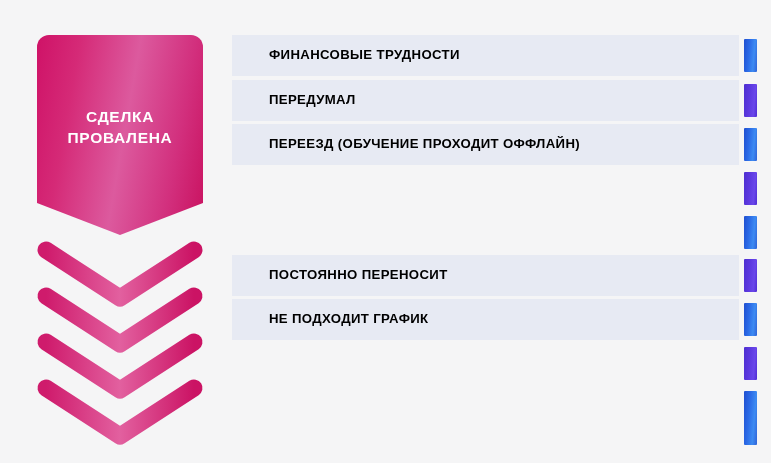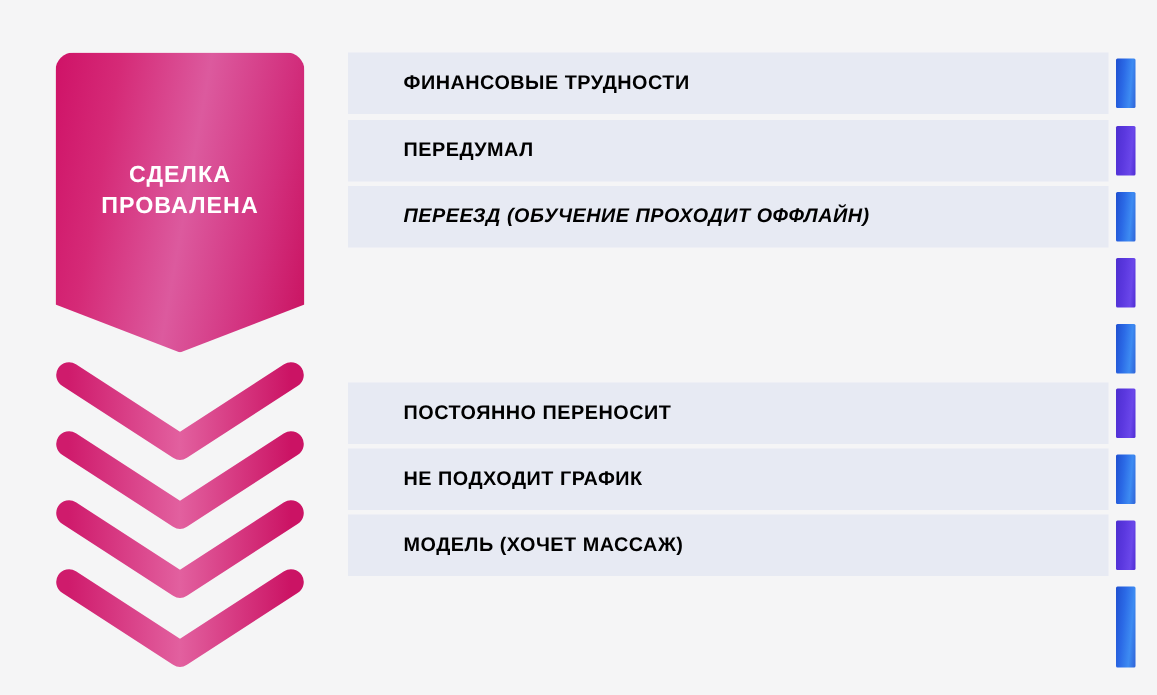--- a/index.html
+++ b/index.html
@@ -135,32 +135,29 @@
 
 <div id="reasons-list">
     <div class="reason-row" style="top: 35px; height: 41px;">
       <div class="reason-label">ФИНАНСОВЫЕ ТРУДНОСТИ</div>
     </div>
     <div class="accent-bar blue" style="top: 39px; height: 33px; left: 512px;"></div>
     <div class="reason-row" style="top: 80px; height: 41px;">
       <div class="reason-label">ПЕРЕДУМАЛ</div>
     </div>
     <div class="accent-bar purple" style="top: 84px; height: 33px; left: 512px;"></div>
-    <div class="reason-row" style="top: 124px; height: 41px; font-style: italic;">
+    <div class="reason-row" style="top: 124px; height: 41px;">
       <div class="reason-label">ПЕРЕЕЗД (ОБУЧЕНИЕ ПРОХОДИТ ОФФЛАЙН)</div>
     </div>
     <div class="accent-bar blue" style="top: 128px; height: 33px; left: 512px;"></div>
     <div class="accent-bar purple" style="top: 172px; height: 33px; left: 512px;"></div>
     <div class="accent-bar blue" style="top: 216px; height: 33px; left: 512px;"></div>
     <div class="reason-row" style="top: 255px; height: 41px;">
       <div class="reason-label">ПОСТОЯННО ПЕРЕНОСИТ</div>
     </div>
     <div class="accent-bar purple" style="top: 259px; height: 33px; left: 512px;"></div>
     <div class="reason-row" style="top: 299px; height: 41px;">
       <div class="reason-label">НЕ ПОДХОДИТ ГРАФИК</div>
     </div>
     <div class="accent-bar blue" style="top: 303px; height: 33px; left: 512px;"></div>
-    <div class="reason-row" style="top: 343px; height: 41px;">
-      <div class="reason-label">МОДЕЛЬ (ХОЧЕТ МАССАЖ)</div>
-    </div>
     <div class="accent-bar purple" style="top: 347px; height: 33px; left: 512px;"></div>
     <div class="accent-bar blue" style="top: 391px; height: 54px; left: 512px;"></div>
   </div>
 
 </body></html>

